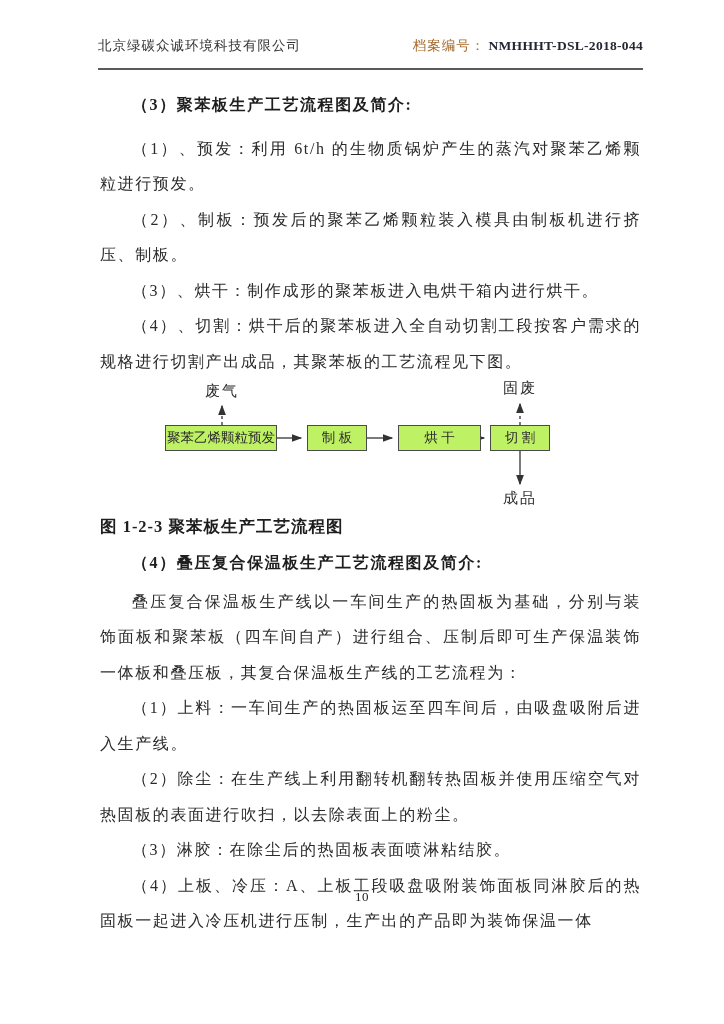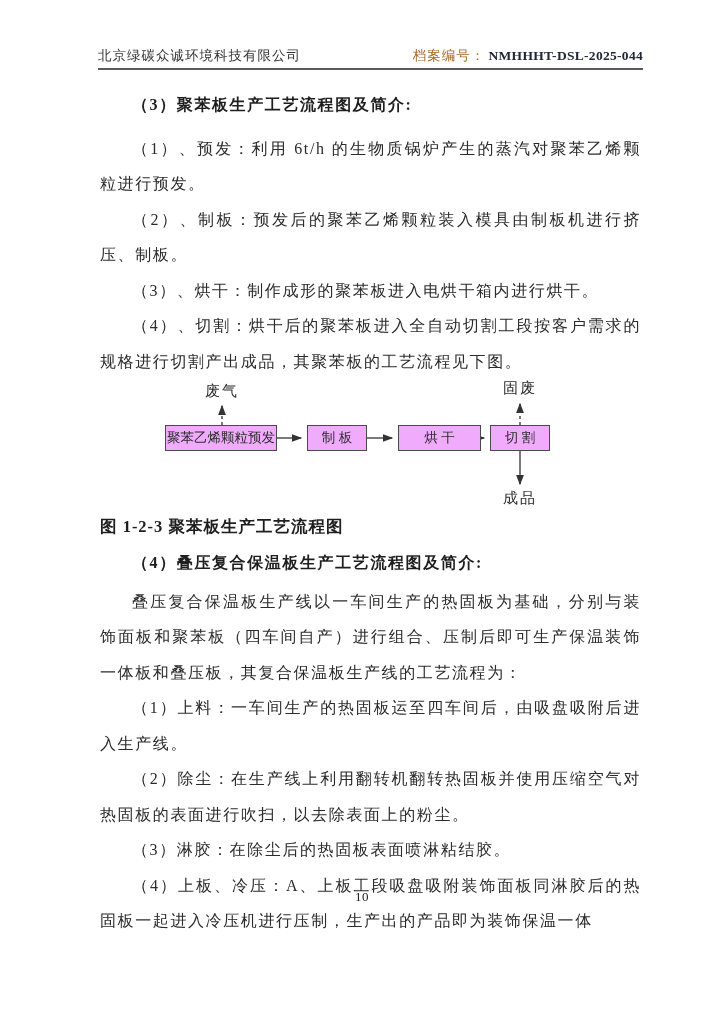--- a/index.html
+++ b/index.html
@@ -4,21 +4,21 @@
 <style>
   html,body{margin:0;padding:0;}
   body{
     width:724px;height:1024px;position:relative;background:#ffffff;overflow:hidden;
     font-family:"Liberation Serif","DejaVu Serif",serif;color:#2b2b2b;
   }
   
   .header{
     position:absolute;left:98px;top:44px;width:545px;height:26px;
     display:flex;justify-content:space-between;align-items:flex-end;
-    border-bottom:2px solid #5a5a5a;padding-bottom:3px;box-sizing:border-box;
+    border-bottom:2px solid #5a5a5a;padding-bottom:13px;box-sizing:border-box;
   }
   .company{font-size:13.5px;letter-spacing:1px;color:#333;}
   .archive{font-size:13.5px;white-space:nowrap;}
   .archive .lbl{color:#a5682a;letter-spacing:1px;}
   .archive .num{color:#232733;font-weight:700;letter-spacing:.3px;}
   
   .bodycol{position:absolute;left:100px;top:87px;width:541px;}
   .para{
     margin:0;font-size:16px;line-height:35.5px;letter-spacing:1.6px;
     text-align:justify;text-indent:2em;color:#2b2b2b;
@@ -28,41 +28,41 @@
   .h4x{margin-bottom:3px;}
   
   .diagram{position:relative;width:541px;height:130px;}
   .dg-label{
     position:absolute;width:48px;text-align:center;font-size:15px;
     letter-spacing:2px;color:#2b2b2b;line-height:18px;
   }
   .dg-box{
     position:absolute;top:46px;height:26px;border:1.3px solid #4a4a4a;
     box-sizing:border-box;display:flex;align-items:center;justify-content:center;
-    font-size:13.5px;color:#2b2b2b;background:#f0abfc;white-space:nowrap;
+    font-size:13.5px;color:#2b2b2b;background:#bef264;white-space:nowrap;
   }
   .dg-svg{position:absolute;left:0;top:0;}
   
   .caption{
     margin:0;font-size:16.5px;line-height:36px;font-weight:700;text-align:left;
     letter-spacing:1px;color:#1e1e1e;
   }
   .footer{
     position:absolute;left:0;top:889px;width:724px;text-align:center;
     font-size:13px;color:#222;letter-spacing:.5px;
   }
 </style>
 </head>
 <body>
 
 <div class="header">
   <span class="company">北京绿碳众诚环境科技有限公司</span>
   <span class="archive">
     <span class="lbl">档案编号：</span>
-    <span class="num">NMHHHT-DSL-2025-044</span>
+    <span class="num">NMHHHT-DSL-2018-044</span>
   </span>
 </div>
 
 <div class="bodycol">
 
   <p class="para heading h3x">（3）聚苯板生产工艺流程图及简介:</p>
   <p class="para">（1）、预发：利用 6t/h 的生物质锅炉产生的蒸汽对聚苯乙烯颗粒进行预发。</p>
   <p class="para">（2）、制板：预发后的聚苯乙烯颗粒装入模具由制板机进行挤压、制板。</p>
   <p class="para">（3）、烘干：制作成形的聚苯板进入电烘干箱内进行烘干。</p>
   <p class="para">（4）、切割：烘干后的聚苯板进入全自动切割工段按客户需求的规格进行切割产出成品，其聚苯板的工艺流程见下图。</p>

